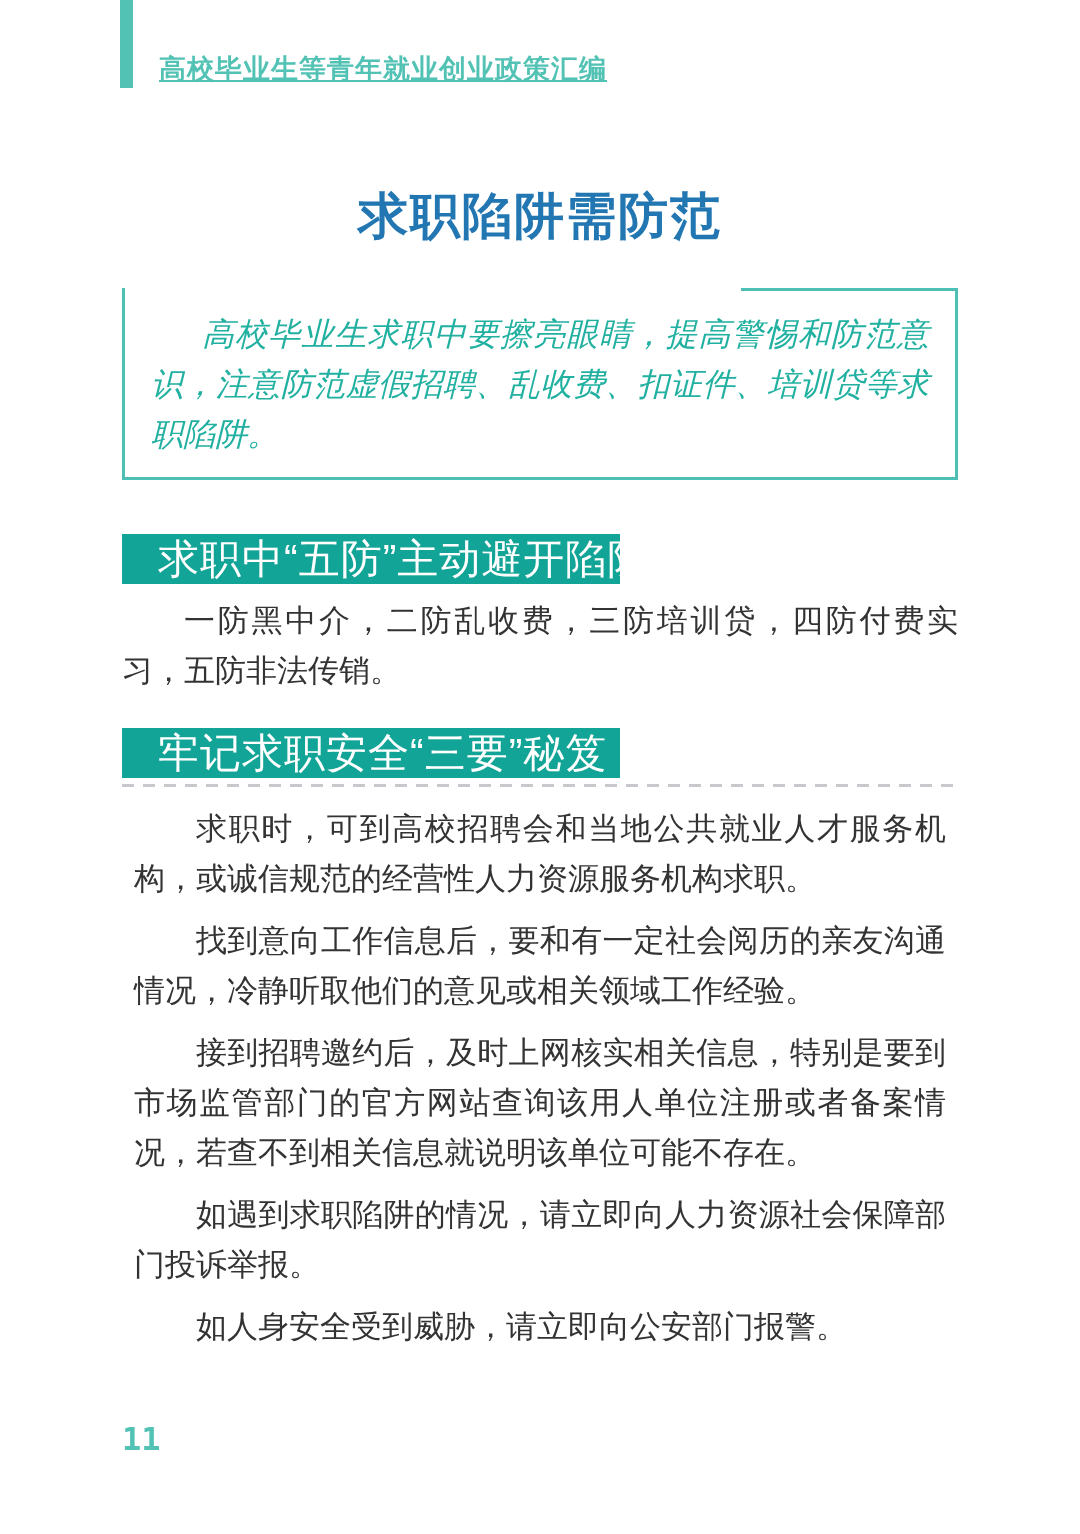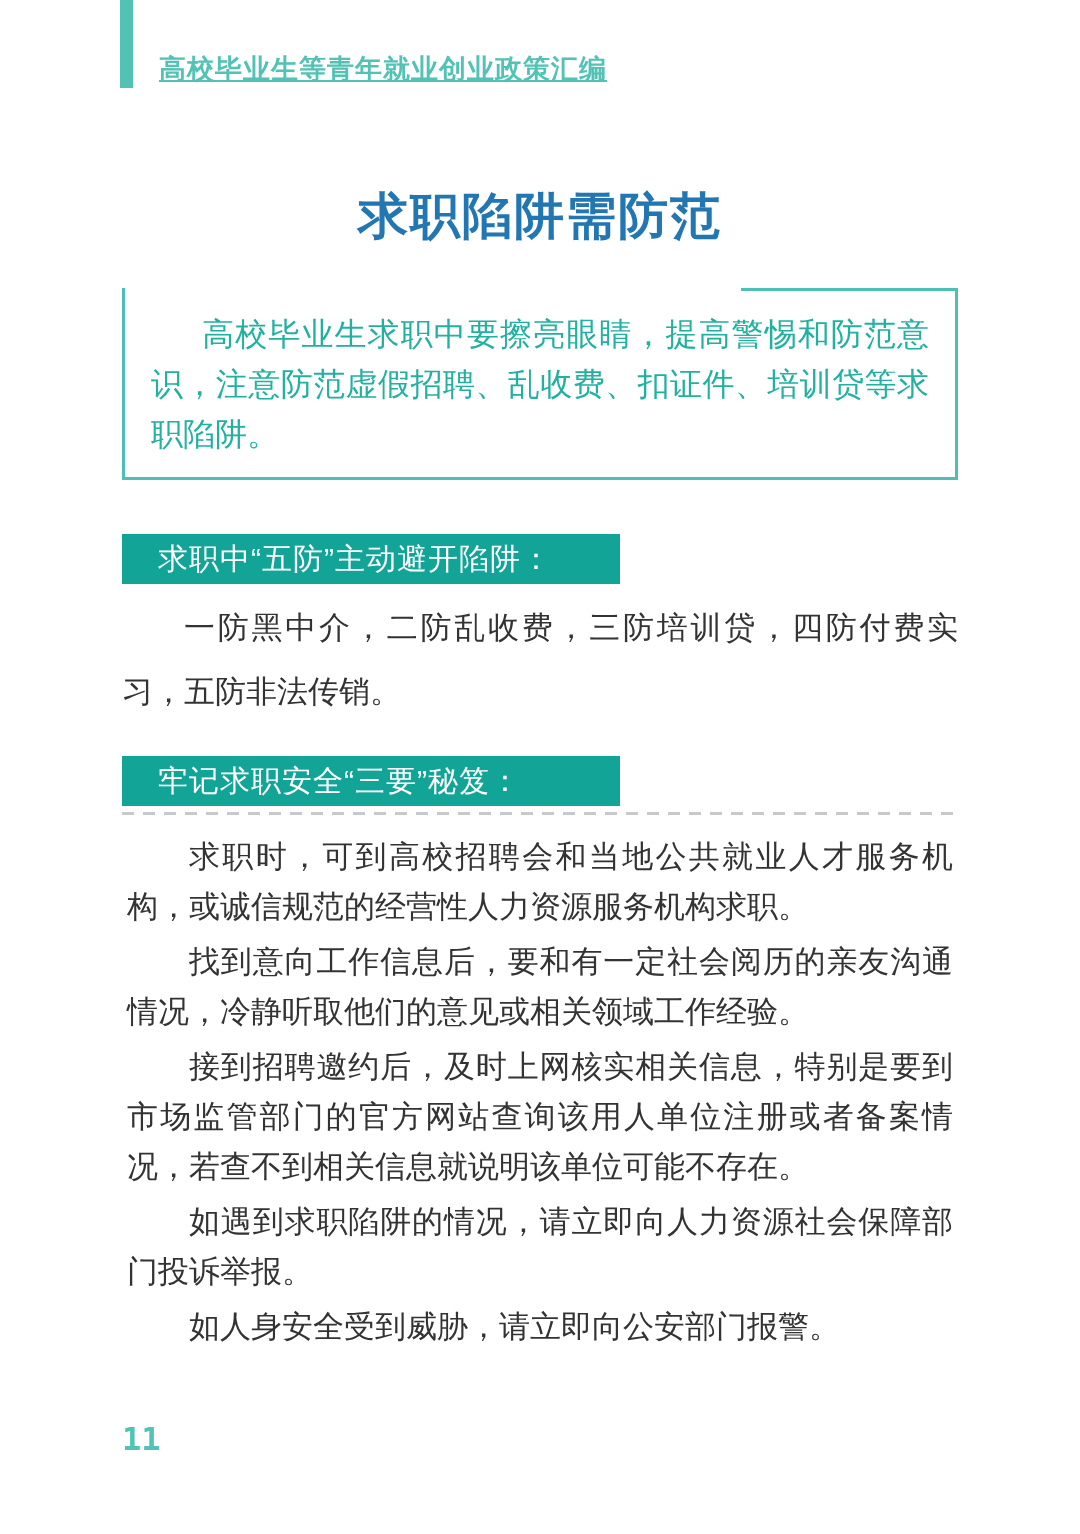--- a/index.html
+++ b/index.html
@@ -38,61 +38,62 @@
     color:var(--title-blue);
     letter-spacing:2px;
   }
   .intro-box{
     position:relative;
     margin-top:42px;
     border:3px solid var(--box-border-teal);
     border-top:none;
     padding:21px 26px 18px 26px;
     box-sizing:border-box;
+    font-style:italic;
   }
   .intro-box::before{ 
     content:"";
     position:absolute;top:0;right:-3px;
     width:217px;height:3px;
     background:var(--box-border-teal);
   }
   .intro-box-text{
     font-size:32px;line-height:50px;
     color:var(--box-text-teal);
     text-indent:1.6em;
     text-align:justify;
   }
   .section-banner{
     margin-top:54px;
     width:498px;height:50px;line-height:50px;
     padding-left:36px;
     box-sizing:border-box;
     background:var(--banner-teal);
     color:#ffffff;
-    font-size:30px;
+    font-size:41px;
     letter-spacing:1px;
     white-space:nowrap;
   }
   .section-banner.second{margin-top:32px;}
   .section-body{
     margin:12px 0 0 0;
-    font-size:31px;line-height:64px;
+    font-size:31px;line-height:50px;
     color:var(--body-text);
     text-indent:2em;
     text-align:justify;
   }
   .dashed-divider{
     margin-top:6px;
     height:3px;
     background:repeating-linear-gradient(90deg,
       var(--dash-gray) 0 12px, transparent 12px 21px);
   }
   .body-paragraphs{margin-top:17px;}
   .body-paragraphs p{
-    margin:5px;
+    margin:12px;
     font-size:31px;line-height:50px;
     color:var(--body-text);
     text-indent:2em;
     text-align:justify;
   }
   .page-number{
     position:absolute;left:122px;top:1420px;
     font-family:"DejaVu Sans Mono",monospace;
     font-size:32px;font-weight:bold;
     color:var(--accent-teal);

